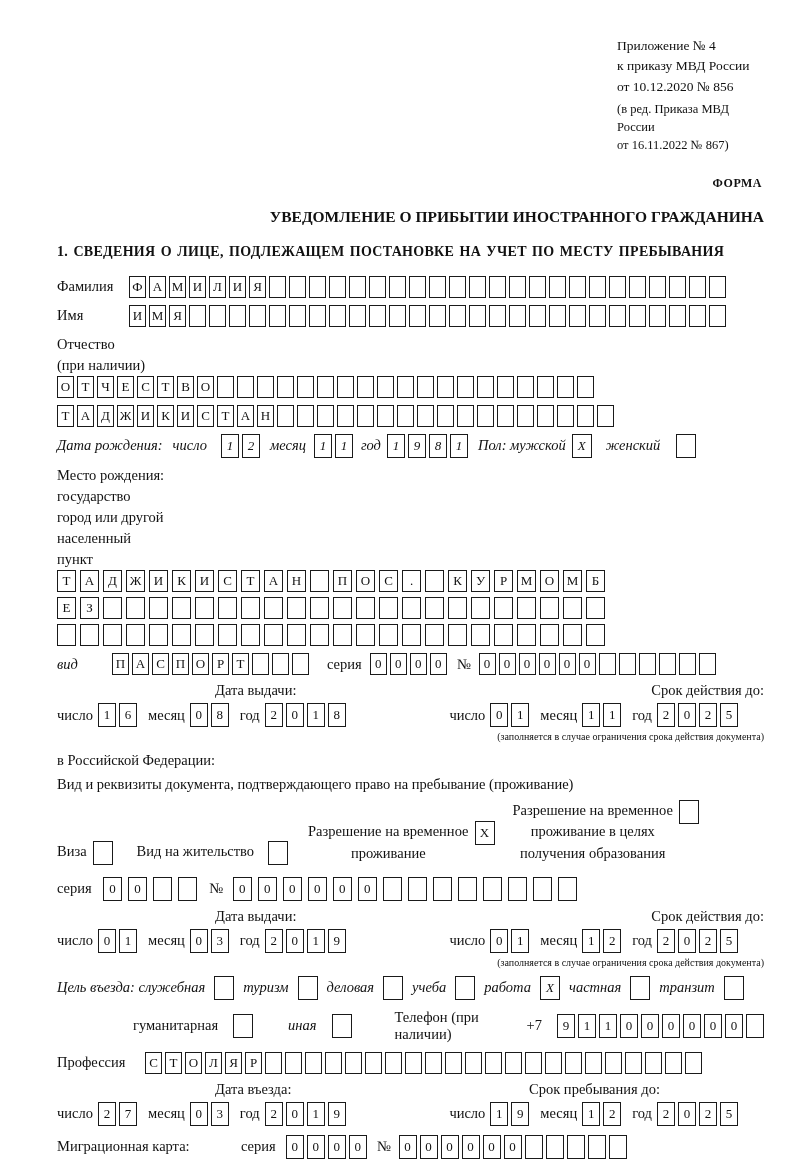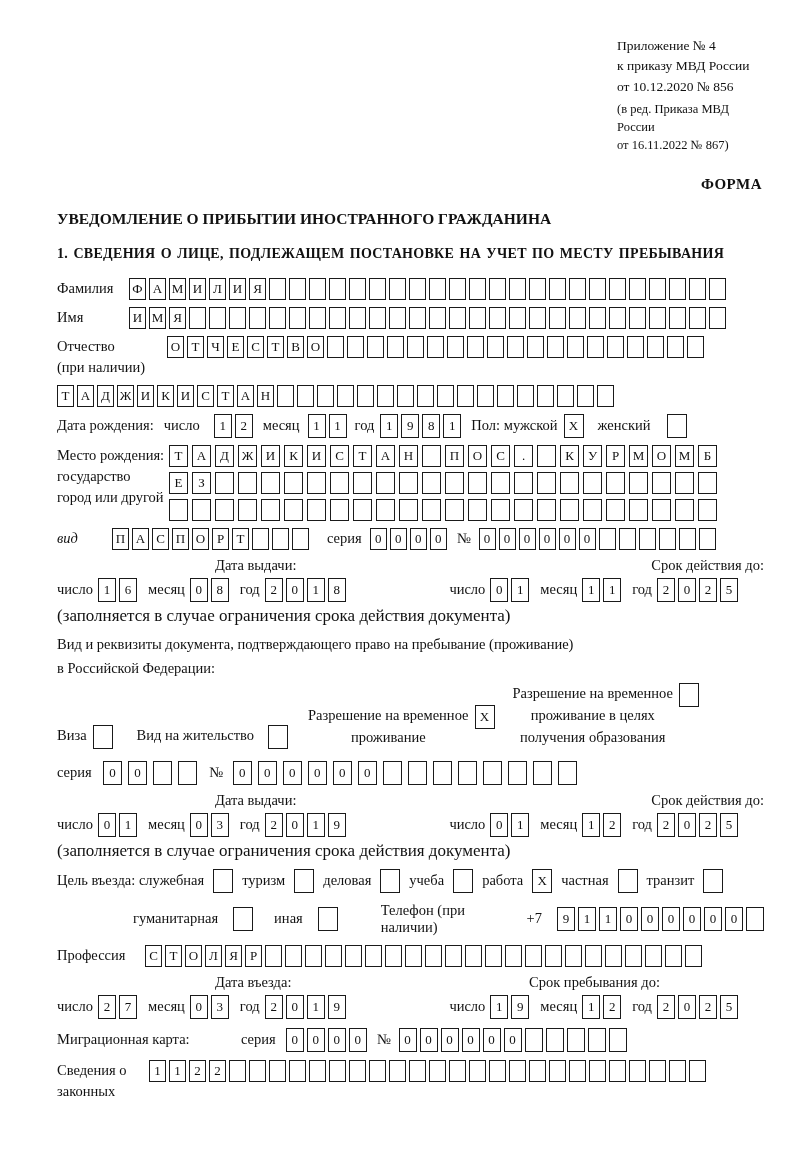--- a/index.html
+++ b/index.html
@@ -4,26 +4,26 @@
 <style>
   html,body{margin:0;padding:0;background:#fff;}
   .page{
     width:800px;height:1163px;box-sizing:border-box;
     padding:36px 36px 16px 57px;overflow:hidden;
     font-family:"Liberation Serif","DejaVu Serif",serif;
     color:#111;font-size:14.5px;position:relative;background:#fff;
   }
   .apx{margin-left:560px;font-size:13.5px;line-height:1.5;}
   .apx-sub{font-size:12.5px;margin-top:3px;line-height:1.45;}
-  .forma{text-align:right;font-weight:bold;font-size:15px;margin:22px 2px 14px 0;letter-spacing:.5px;}
-  .title{text-align:left;font-weight:bold;font-size:15.5px;line-height:1.6;margin:8px 0 14px 0;}
+  .forma{text-align:right;font-weight:bold;font-size:12px;margin:22px 2px 14px 0;letter-spacing:.5px;}
+  .title{text-align:right;font-weight:bold;font-size:15.5px;line-height:1.6;margin:8px 0 14px 0;}
   .blank{display:inline-block;width:62px;border-bottom:2px solid #333;height:14px;margin-left:10px;}
   .sec{font-weight:bold;font-size:14px;letter-spacing:.3px;word-spacing:1.5px;margin:6px 0 16px 0;}
   .row{display:flex;align-items:center;margin-bottom:7px;}
-  .row.top{align-items:flex-start;}
+  .row.top{align-items:flex-start;flex-direction:column;}
   .lbl{flex:none;}
   .lblcol{flex:none;line-height:1.45;}
   .wname{width:72px;}
   .wpatr{width:110px;}
   .wcit{width:92px;}
   .wplace{width:112px;}
   .wrep{width:92px;}
   .cells{display:flex;gap:3px;flex:none;}
   .cell{flex:none;box-sizing:content-box;width:15px;height:20px;border:1.6px solid #1a1a1a;
         display:flex;align-items:center;justify-content:center;font-size:13px;background:#fff;}
@@ -31,26 +31,26 @@
   .cells.sp{gap:6px;} .cells.sp .cell{width:17px;height:22px;}
   .cells.dt .cell{width:16px;height:22px;}
   .cells.cb{margin-left:6px;} .cells.cb .cell{width:18px;height:22px;}
   .dheads{display:flex;font-size:14.5px;margin:2px 0 4px 0;}
   .dh1{margin-left:158px;}
   .dh2{margin-left:auto;}
   .drow{display:flex;align-items:center;margin-bottom:4px;}
   .dg{display:flex;align-items:center;gap:5px;}
   .dg .gl{margin-left:6px;}
   .dg2{margin-left:auto;margin-right:26px;}
-  .note{font-size:17px;margin:0 0 8px 0;}
+  .note{font-size:10px;text-align:right;margin:0 0 8px 0;}
   .ptext{line-height:1.5;margin-bottom:2px;}
   .cbrow{display:flex;align-items:flex-end;margin:4px 0 12px 0;}
   .cbitem{display:flex;align-items:flex-start;}
   .cbtxt{text-align:center;line-height:1.5;}
-  .prow{display:flex;align-items:center;gap:9px;margin-bottom:9px;}
+  .prow{display:flex;align-items:center;gap:9px;margin-bottom:9px;font-style:italic;}
   .prow2{display:flex;align-items:center;gap:15px;margin-bottom:9px;margin-left:76px;}
   .dochead{text-align:center;font-weight:bold;font-size:14px;margin:2px 0 7px 0;}
 </style>
 </head>
 <body>
 
 <div class="page">
 
   <div class="apx">
     <div>Приложение № 4</div>
@@ -204,21 +204,21 @@
         <span class="cell"></span>
         <span class="cell"></span>
         <span class="cell"></span>
         <span class="cell"></span>
         <span class="cell"></span>
         <span class="cell"></span>
         <span class="cell"></span>
       </div>
   </div>
 
-  <div class="row" style="">
+  <div class="row" style="font-style:italic;">
     <span class="lbl">Дата рождения:</span>
     <span class="lbl" style="margin-left:10px;">число</span>
     <div class="cells dt" style="margin-left:14px;">
         <span class="cell">1</span>
         <span class="cell">2</span>
       </div>
     <span class="lbl" style="margin-left:10px;">месяц</span>
     <div class="cells dt" style="margin-left:8px;">
         <span class="cell">1</span>
         <span class="cell">1</span>
@@ -238,20 +238,21 @@
     <div class="cells cb" style="margin-left:16px;">
         <span class="cell"></span>
       </div>
   </div>
 
   <div class="row top">
     <div class="lblcol wplace">
       <div>Место рождения:</div>
       <div>государство</div>
       <div>город или другой</div>
+      <div>населенный пункт</div>
     </div>
     <div>
       <div class="cells wide" style="margin-bottom:5px;">
           <span class="cell">Т</span>
           <span class="cell">А</span>
           <span class="cell">Д</span>
           <span class="cell">Ж</span>
           <span class="cell">И</span>
           <span class="cell">К</span>
           <span class="cell">И</span>
@@ -406,22 +407,22 @@
       <div class="cells dt">
           <span class="cell">2</span>
           <span class="cell">0</span>
           <span class="cell">2</span>
           <span class="cell">5</span>
         </div>
     </div>
   </div>
   <div class="note">(заполняется в случае ограничения срока действия документа)</div>
 
+  <div class="ptext">в Российской Федерации:</div>
   <div class="ptext">Вид и реквизиты документа, подтверждающего право на пребывание (проживание)</div>
-  <div class="ptext">в Российской Федерации:</div>
 
   <div class="cbrow">
     <div class="cbitem">
       <span style="padding-top:2px;">Виза</span>
       <div class="cells cb">
           <span class="cell"></span>
         </div>
     </div>
     <div class="cbitem" style="margin-left:24px;">
       <span style="padding-top:2px;">Вид на жительство</span>
@@ -552,21 +553,21 @@
     <div class="cells cb" style="margin-left:0;">
         <span class="cell"></span>
       </div>
   </div>
 
   <div class="prow2">
     <span>гуманитарная</span>
     <div class="cells cb" style="margin-left:0;">
         <span class="cell"></span>
       </div>
-    <span style="margin-left:6px;">иная</span>
+    <span style="margin-left:20px;font-style:italic;">иная</span>
     <div class="cells cb" style="margin-left:0;">
         <span class="cell"></span>
       </div>
     <span style="margin-left:28px;">Телефон (при наличии)</span>
     <span style="margin-left:22px;">+7</span>
     <div class="cells dt">
         <span class="cell">9</span>
         <span class="cell">1</span>
         <span class="cell">1</span>
         <span class="cell">0</span>

